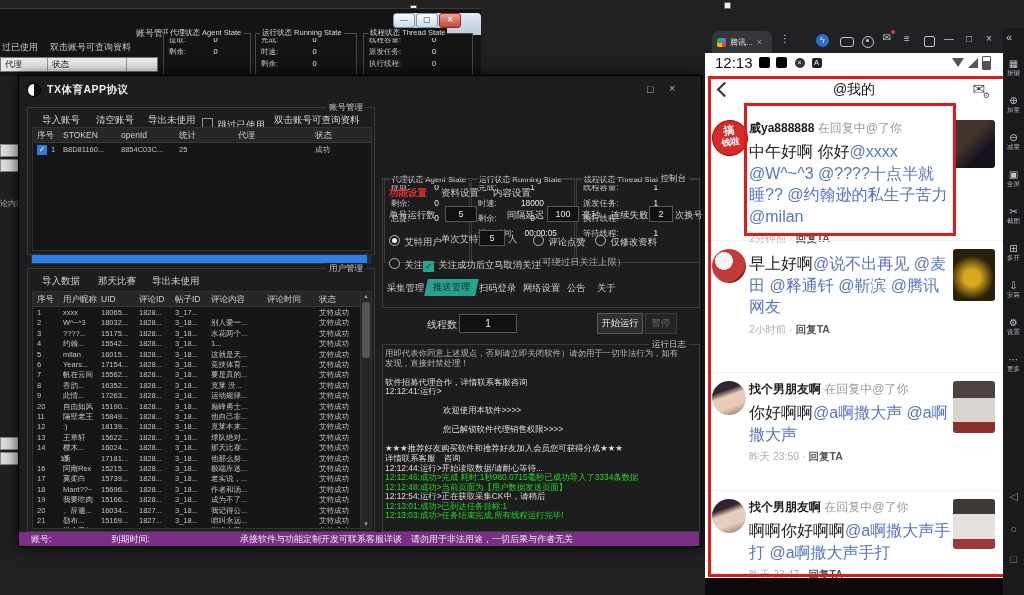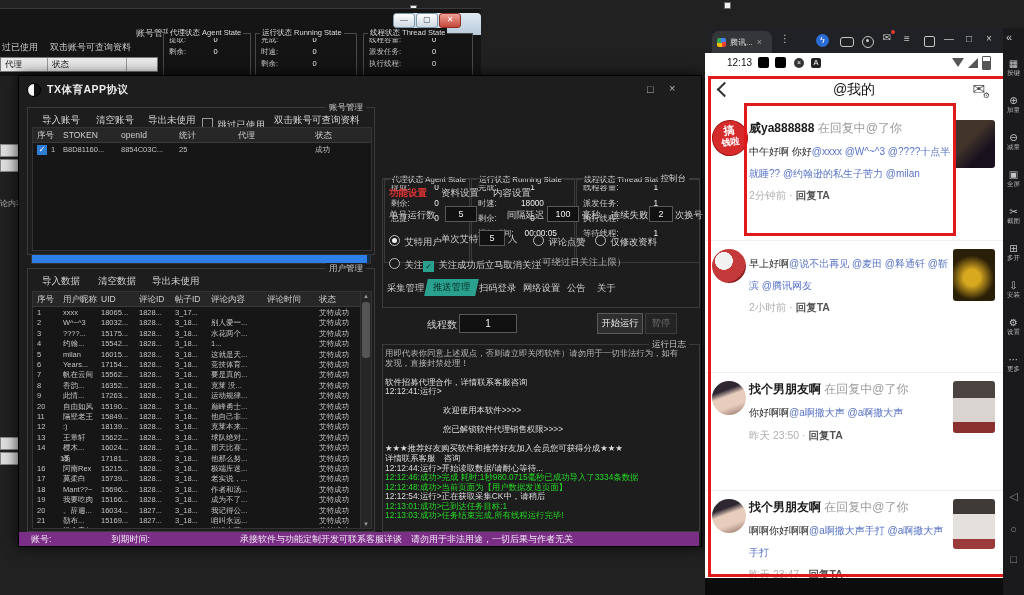--- a/index.html
+++ b/index.html
@@ -69,21 +69,21 @@
   #emu-tab .fav{width:9px;height:9px;border-radius:2px;background:conic-gradient(#4285f4 0 25%,#ea4335 0 50%,#fbbc05 0 75%,#34a853 0);}
   #emu-tab span{font-size:8px;color:#e0e0e0;white-space:nowrap;overflow:hidden;max-width:30px;}
   .tb-ico{position:absolute;top:33px;color:#c8c8c8;font-size:10px;line-height:12px;text-align:center;width:14px;}
   #bolt{width:13px;height:13px;border-radius:50%;background:#2b6bd4;color:#fff;font-size:9px;line-height:13px;text-align:center;top:34px;}
   .pad-ico{width:12px;height:8px;border:1px solid #c8c8c8;border-radius:3px;top:37px;}
   .person-ico{width:10px;height:10px;border:1px solid #c8c8c8;border-radius:50%;top:36px;}
   .person-ico::after{content:"";position:absolute;left:3px;top:2px;width:3px;height:3px;border-radius:50%;background:#c8c8c8;}
   .maildot{position:absolute;right:-1px;top:-2px;width:4px;height:4px;border-radius:50%;background:#e53935;}
   .sync-ico{width:9px;height:9px;border:1px solid #c8c8c8;border-radius:2px;top:36px;}
   #statusbar{left:705px;top:53px;width:298px;height:19px;background:#fff;display:flex;align-items:center;}
-  #statusbar .time{font-size:10px;color:#111;margin-left:22px;}
+  #statusbar .time{font-size:15px;color:#111;margin-left:10px;}
   .sq{width:11px;height:11px;background:#000;border-radius:2px;margin-left:6px;}
   .cir{width:10px;height:10px;border-radius:50%;background:#333;color:#fff;font-size:7px;line-height:10px;text-align:center;margin-left:8px;}
   .asq{width:10px;height:10px;background:#222;border-radius:2px;color:#fff;font-size:7.5px;line-height:10px;text-align:center;margin-left:7px;}
   #sb-right{margin-left:auto;margin-right:12px;display:flex;align-items:center;gap:4px;}
   .wifi{width:0;height:0;border-left:6px solid transparent;border-right:6px solid transparent;border-top:9px solid #555;}
   .sig{width:0;height:0;border-left:10px solid transparent;border-bottom:10px solid #555;}
   .batt{width:7px;height:12px;border:1px solid #555;border-radius:1px;background:linear-gradient(#fff 30%,#555 30%);}
   #apparea{left:705px;top:72px;width:298px;height:506px;background:#fff;overflow:hidden;}
   #app-header{position:absolute;left:0;top:0;width:298px;height:38px;background:#fff;}
   .backchev{position:absolute;left:14px;top:12px;width:9px;height:9px;border-left:2px solid #333;border-bottom:2px solid #333;transform:rotate(45deg);}
@@ -95,21 +95,21 @@
   .avatar{position:absolute;left:7px;top:8px;width:34px;height:34px;border-radius:50%;overflow:hidden;}
   .avatar.badge{background:#d62b2b;border:1px solid #a31212;transform:rotate(-8deg);text-align:center;color:#fff;font-weight:bold;}
   .avatar.badge .t1{display:block;font-size:11px;line-height:13px;margin-top:3px;}
   .avatar.badge .t2{display:block;font-size:9px;line-height:10px;}
   .avatar.mascot{background:radial-gradient(circle at 35% 35%,#f2f2f2 0 28%,#c43a3a 29% 70%,#8c1f1f 71%);}
   .avatar.girl{background:linear-gradient(160deg,#2e2732 0 30%,#e8cdbd 45% 70%,#8a6a5c 100%);}
   .c-col{position:absolute;left:44px;top:8px;width:202px;}
   .c-head{font-size:12px;line-height:17px;color:#9a9a9a;}
   .c-head b{color:#1a1a1a;font-weight:bold;}
   .censor{display:inline-block;width:38px;height:11px;background:#cf1322;vertical-align:-1px;margin-right:2px;box-shadow:inset 0 0 0 1px #a50d18;}
-  .c-body{margin-top:4px;font-size:10px;line-height:21.5px;color:#222;}
+  .c-body{margin-top:4px;font-size:16px;line-height:21.5px;color:#222;}
   .c-body .lnk{color:#5873c6;}
   .c-meta{margin-top:5px;font-size:10.5px;color:#b0b0b0;}
   .c-meta b{color:#555;}
   .thumb{position:absolute;left:248px;top:8px;width:42px;height:48px;border-radius:3px;background:#222;}
   .thumb.t1{background:linear-gradient(135deg,#43342b 0 40%,#17121d 70%),#201826;}
   .thumb.t2{height:52px;background:radial-gradient(circle at 45% 55%,#d8a81f 0 22%,#2a1f08 60%),#141008;}
   .thumb.t3{height:52px;background:linear-gradient(#4a4340 0 32%,#d9d4d0 32% 78%,#8c2f2f 78%);}
   .thumb.t4{height:50px;background:linear-gradient(#3f3a38 0 30%,#e4e0dc 30% 80%,#9a3a3a 80%);}
   #blackbar{left:705px;top:578px;width:298px;height:17px;background:#0c0c0c;}
   #redbox-outer{left:708px;top:76px;width:294px;height:495px;border:3px solid #e01a1a;pointer-events:none;}
@@ -233,21 +233,21 @@
           </div>
       </div>
     </div>
     <div class="abs" id="progress" style="left:12px;top:178px;width:338px;height:8px">
         <div class="fill"></div>
       </div>
 
     <div class="grp" style="left:8px;top:192px;width:346px;height:262px">
       <div class="grp-label" style="right:8px">用户管理</div>
       <div class="abs flatbtn" style="left:14px;top:6px">导入数据</div>
-      <div class="abs flatbtn" style="left:70px;top:6px">清空数据</div>
+      <div class="abs flatbtn" style="left:70px;top:6px">那天比赛</div>
       <div class="abs flatbtn" style="left:124px;top:6px">导出未使用</div>
       <div class="tbl" style="left:4px;top:22px;width:338px;height:236px">
         <div class="thead" id="usr-head">
             <span style="left: 4px; top: 2px;">序号</span>
             <span style="left: 30px; top: 2px;">用户昵称</span>
             <span style="left: 68px; top: 2px;">UID</span>
             <span style="left: 106px; top: 2px;">评论ID</span>
             <span style="left: 142px; top: 2px;">帖子ID</span>
             <span style="left: 178px; top: 2px;">评论内容</span>
             <span style="left: 234px; top: 2px;">评论时间</span>

